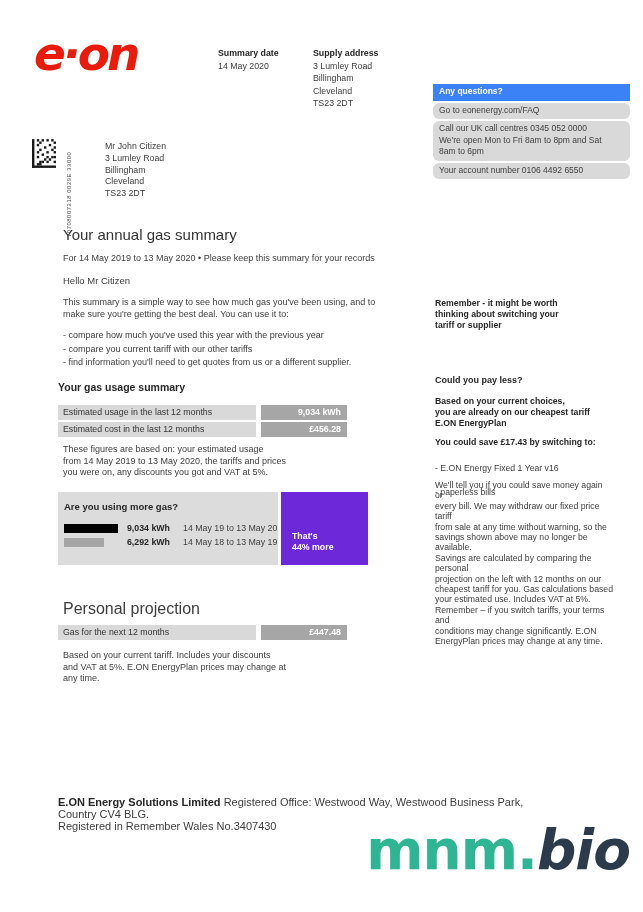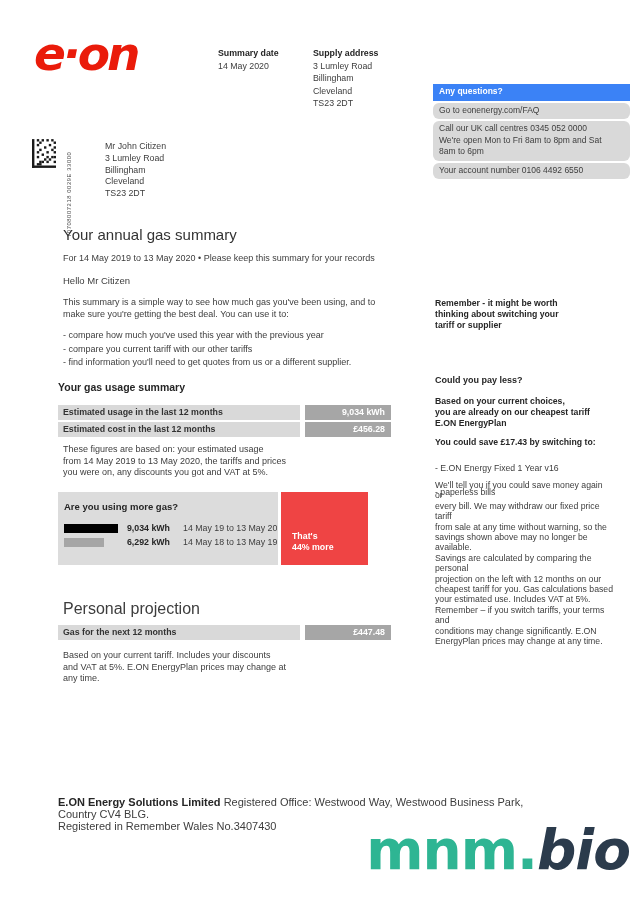--- a/index.html
+++ b/index.html
@@ -31,37 +31,37 @@
   .abs { position:absolute; }
   .t-title { left:63px; top:226px; font-size:15px; color:#333; }
   .t-period { left:63px; top:253px; font-size:9px; }
   .t-greet { left:63px; top:275px; font-size:9.5px; }
   .t-intro { left:63px; top:297px; font-size:9px; line-height:11.5px; white-space:pre-line; }
   .t-bullets { left:63px; top:329px; font-size:9px; line-height:13.5px; }
   .t-usage-title { left:58px; top:381px; font-size:10.5px; font-weight:bold; color:#262626; }
 
   .row-table { position:absolute; left:58px; width:372px; }
   .trow { display:flex; margin-bottom:2px; }
-  .trow .lbl { width:242px; height:15px; background:#d9d9d9; font-weight:bold; font-size:8.8px;
+  .trow .lbl { width:198px; height:15px; background:#d9d9d9; font-weight:normal; font-size:8.8px;
                padding:2px 0 0 5px; box-sizing:border-box; color:#333; }
   .trow .val { width:86px; height:15px; margin-left:5px; background:#a6a6a6; color:#ffffff;
                font-weight:bold; font-size:8.8px; text-align:right; padding:2px 6px 0 0; box-sizing:border-box; }
 
   .t-note { left:63px; top:444px; font-size:9px; line-height:11.5px; white-space:pre-line; }
 
   
   .panel { position:absolute; left:58px; top:492px; width:220px; height:73px; background:#dcdcdc; }
   .panel .ptitle { font-weight:bold; font-size:9.5px; padding:9px 0 0 6px; color:#262626; }
   .bar-area { margin-top:9px; }
   .bar-row { display:flex; align-items:center; height:14px; margin-left:6px; font-size:8.8px; }
   .bar-cell { width:58px; }
   .bar { height:9px; }
   .bar-val { width:48px; text-align:right; font-weight:bold; color:#262626; }
   .bar-period { margin-left:13px; }
-  .callout { position:absolute; left:281px; top:492px; width:87px; height:73px; background:#ef4444;
+  .callout { position:absolute; left:281px; top:492px; width:87px; height:73px; background:#6d28d9;
              color:#ffffff; font-weight:bold; font-size:8.8px; padding:39px 0 0 11px;
              box-sizing:border-box; white-space:pre-line; line-height:11px; }
 
   
   .t-proj-title { left:63px; top:600px; font-size:16px; }
   .t-proj-note { left:63px; top:650px; font-size:9px; line-height:11.5px; white-space:pre-line; }
 
   
   .sb { position:absolute; left:435px; width:200px; font-size:8.7px; line-height:11.2px; white-space:pre-line; }
   .sb-remember { top:298px; font-weight:bold; color:#262626; }

